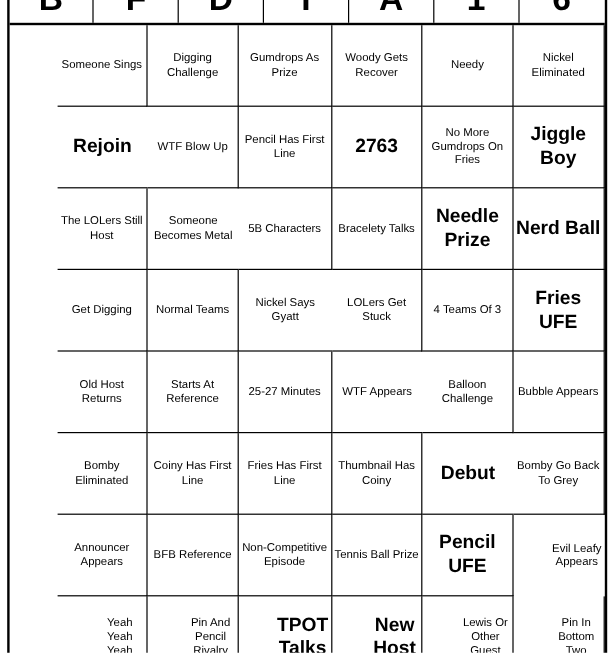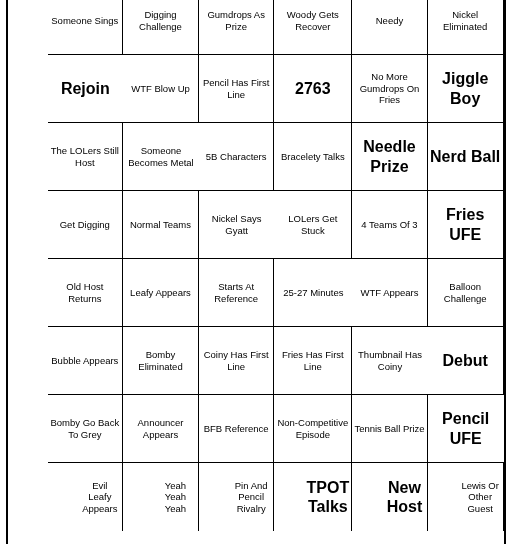--- a/index.html
+++ b/index.html
@@ -150,23 +150,20 @@
       <div class="cell">
         <div class="cell-inner">4 Teams Of 3</div>
       </div>
       <div class="cell big-text">
         <div class="cell-inner">Fries UFE</div>
       </div>
       <div class="cell">
         <div class="cell-inner">Old Host Returns</div>
       </div>
       <div class="cell">
-        <div class="cell-inner">Leafy Appears</div>
-      </div>
-      <div class="cell">
         <div class="cell-inner">Starts At Reference</div>
       </div>
       <div class="cell">
         <div class="cell-inner">25-27 Minutes</div>
       </div>
       <div class="cell">
         <div class="cell-inner">WTF Appears</div>
       </div>
       <div class="cell">
         <div class="cell-inner">Balloon Challenge</div>

